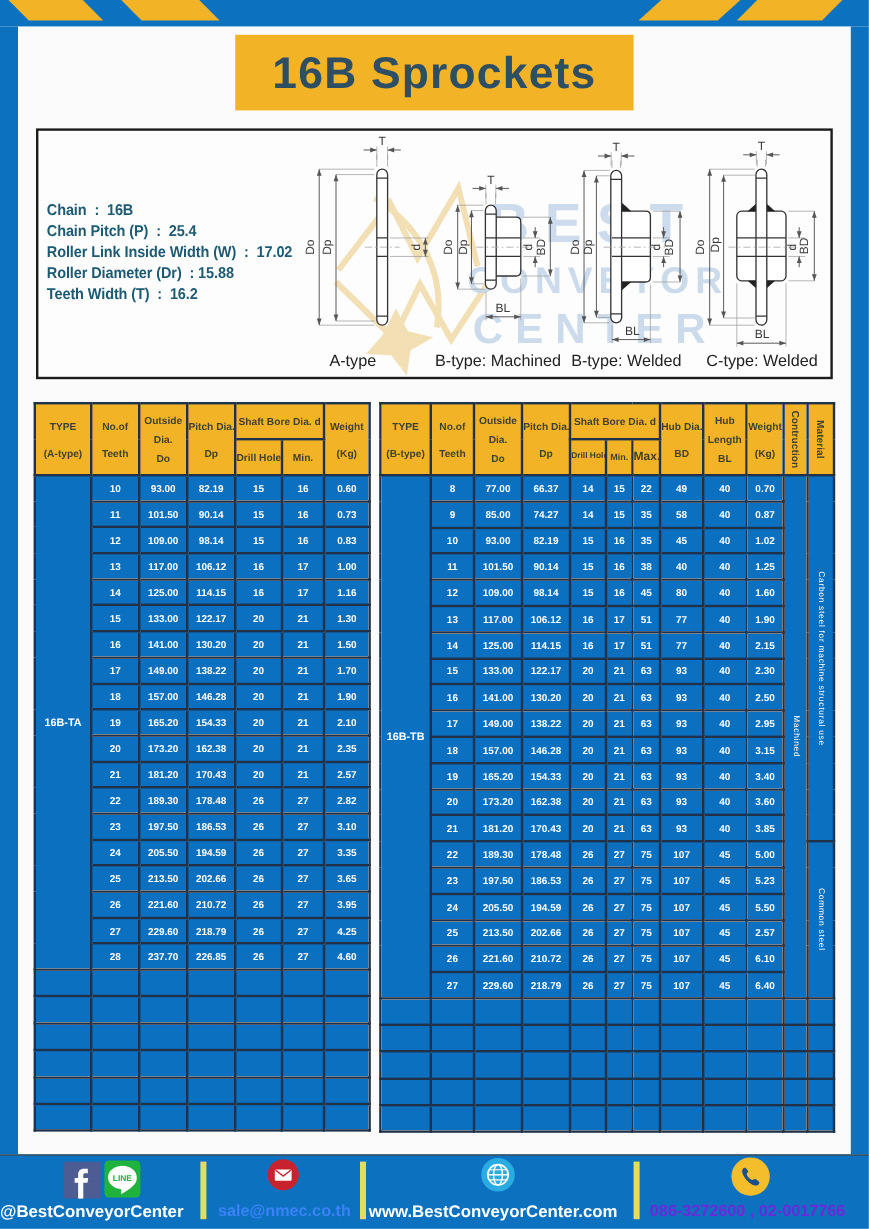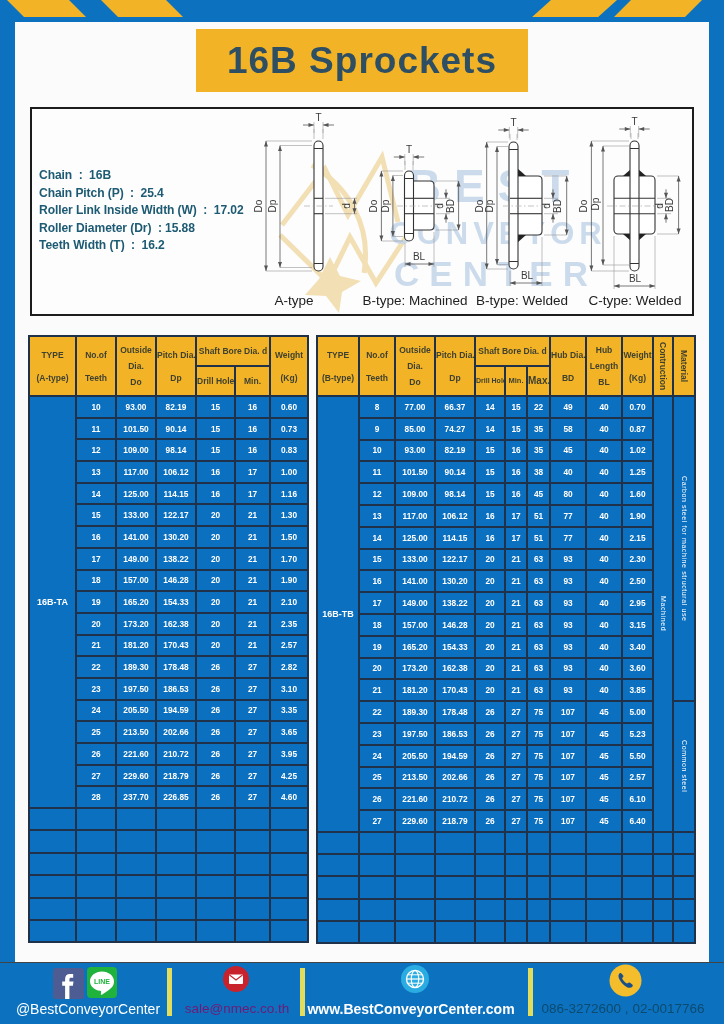--- a/index.html
+++ b/index.html
@@ -861,31 +861,31 @@
     <path d="M 20.2 6 h -3.1 c -3.4 0 -5.0 1.9 -5.0 5.0 v 2.6 h -2.9 v 4.1 h 2.9 V 31 h 4.3 V 17.7 h 3.5 l 0.6 -4.1 h -4.1 v -2.2 c 0 -1.2 0.5 -1.7 1.7 -1.7 h 2.1 Z" fill="#fff"></path>
   </svg>
 
 <div class="abs" style="left:87px;top:967px;width:30px;height:31px;background:#1fb23c;border-radius:4px">
 <svg width="30" height="31" viewBox="0 0 30 31">
       <path d="M 27 14.2 C 27 8.8 21.6 4.5 15 4.5 C 8.4 4.5 3 8.8 3 14.2 C 3 19 7.3 23 13.1 23.8 C 13.5 23.9 14 24.1 14.1 24.4 C 14.2 24.7 14.2 25.2 14.1 25.6 L 13.9 26.8 C 13.8 27.2 13.6 28.2 15 27.6 C 16.4 27 22 23.5 24.6 20.6 C 26.3 18.8 27 16.7 27 14.2 Z" fill="#fff"></path>
       <text x="15" y="17.2" font-size="7" font-weight="bold" fill="#1fb23c" text-anchor="middle" font-family="Liberation Sans, sans-serif">LINE</text>
     </svg>
 </div>
 
-<div class="abs" style="left:0;top:1001px;width:176px;text-align:center;color:#fff;font-weight:normal;font-size:14px">@BestConveyorCenter</div>
+<div class="abs" style="left:0;top:1001px;width:176px;color:#fff;font-weight:bold;font-size:14px">@BestConveyorCenter</div>
 
 <div class="abs" style="left:167px;top:968px;width:5px;height:48px;background:#e3dd5e"></div>
 
 <svg class="abs" style="left:222px;top:965px" width="28" height="28" viewBox="0 0 28 28">
     <circle cx="14" cy="14" r="13" fill="#c8232c"></circle>
     <rect x="7" y="9.5" width="14" height="9.5" rx="1" fill="#fff"></rect>
     <path d="M 7.5 10 L 14 15 L 20.5 10" stroke="#c8232c" stroke-width="1.2" fill="none"></path>
   </svg>
 
-<div class="abs" style="left:172px;top:1001px;width:130px;text-align:center;color:#701a75;font-weight:normal;font-size:13.5px">sale@nmec.co.th</div>
+<div class="abs" style="left:172px;top:1001px;width:130px;text-align:center;color:#3b82f6;font-weight:bold;font-size:13.5px">sale@nmec.co.th</div>
 
 <div class="abs" style="left:300px;top:968px;width:5px;height:48px;background:#e3dd5e"></div>
 
 <svg class="abs" style="left:400px;top:964px" width="30" height="30" viewBox="0 0 30 30">
     <circle cx="15" cy="15" r="14" fill="#2aace2"></circle>
     <circle cx="15" cy="15" r="8.5" fill="none" stroke="#fff" stroke-width="1.4"></circle>
     <ellipse cx="15" cy="15" rx="3.7" ry="8.5" fill="none" stroke="#fff" stroke-width="1.2"></ellipse>
     <line x1="6.5" y1="15" x2="23.5" y2="15" stroke="#fff" stroke-width="1.2"></line>
     <line x1="8" y1="10.8" x2="22" y2="10.8" stroke="#fff" stroke-width="1"></line>
     <line x1="8" y1="19.2" x2="22" y2="19.2" stroke="#fff" stroke-width="1"></line>
@@ -893,13 +893,13 @@
 
 <div class="abs" style="left:305px;top:1001px;width:212px;text-align:center;color:#fff;font-weight:bold;font-size:14px">www.BestConveyorCenter.com</div>
 
 <div class="abs" style="left:528px;top:968px;width:5px;height:48px;background:#e3dd5e"></div>
 
 <svg class="abs" style="left:609px;top:964px" width="33" height="33" viewBox="0 0 33 33">
     <circle cx="16.5" cy="16.5" r="16" fill="#f3bd2b"></circle>
     <path d="M 10.5 9.5 C 9.5 10.5 9 12 10 14.5 C 11.5 18 14.5 21.5 18 23.2 C 20.5 24.3 22.3 23.8 23.3 22.8 C 24 22 23.9 21.2 23.3 20.6 L 21 18.8 C 20.3 18.3 19.6 18.4 19 19 C 18.5 19.5 17.8 19.6 17 19 C 15.5 18 14.3 16.8 13.5 15.3 C 13.1 14.5 13.2 13.8 13.8 13.3 C 14.5 12.7 14.6 12 14 11.2 L 12.4 9.4 C 11.9 8.9 11.1 8.9 10.5 9.5 Z" fill="#1a4f87"></path>
   </svg>
 
-<div class="abs" style="left:533px;top:1001px;width:180px;text-align:center;color:#0c4a6e;font-weight:normal;font-size:13.5px">086-3272600 , 02-0017766</div>
+<div class="abs" style="left:533px;top:1001px;width:180px;text-align:center;color:#6d28d9;font-weight:bold;font-size:13.5px">086-3272600 , 02-0017766</div>
 
 </body></html>

